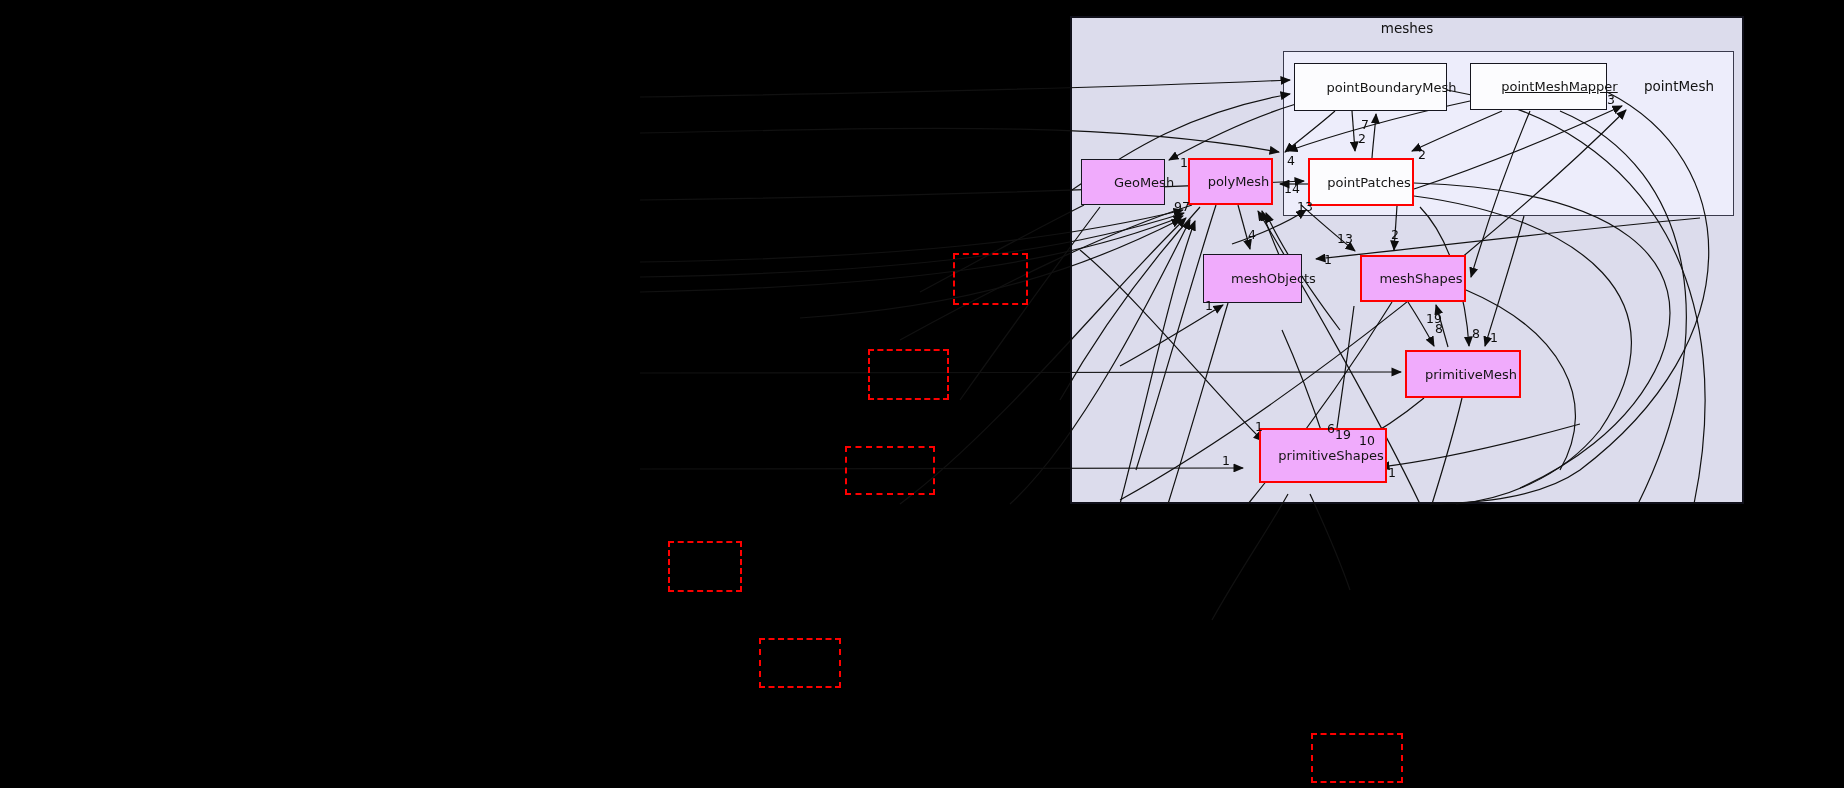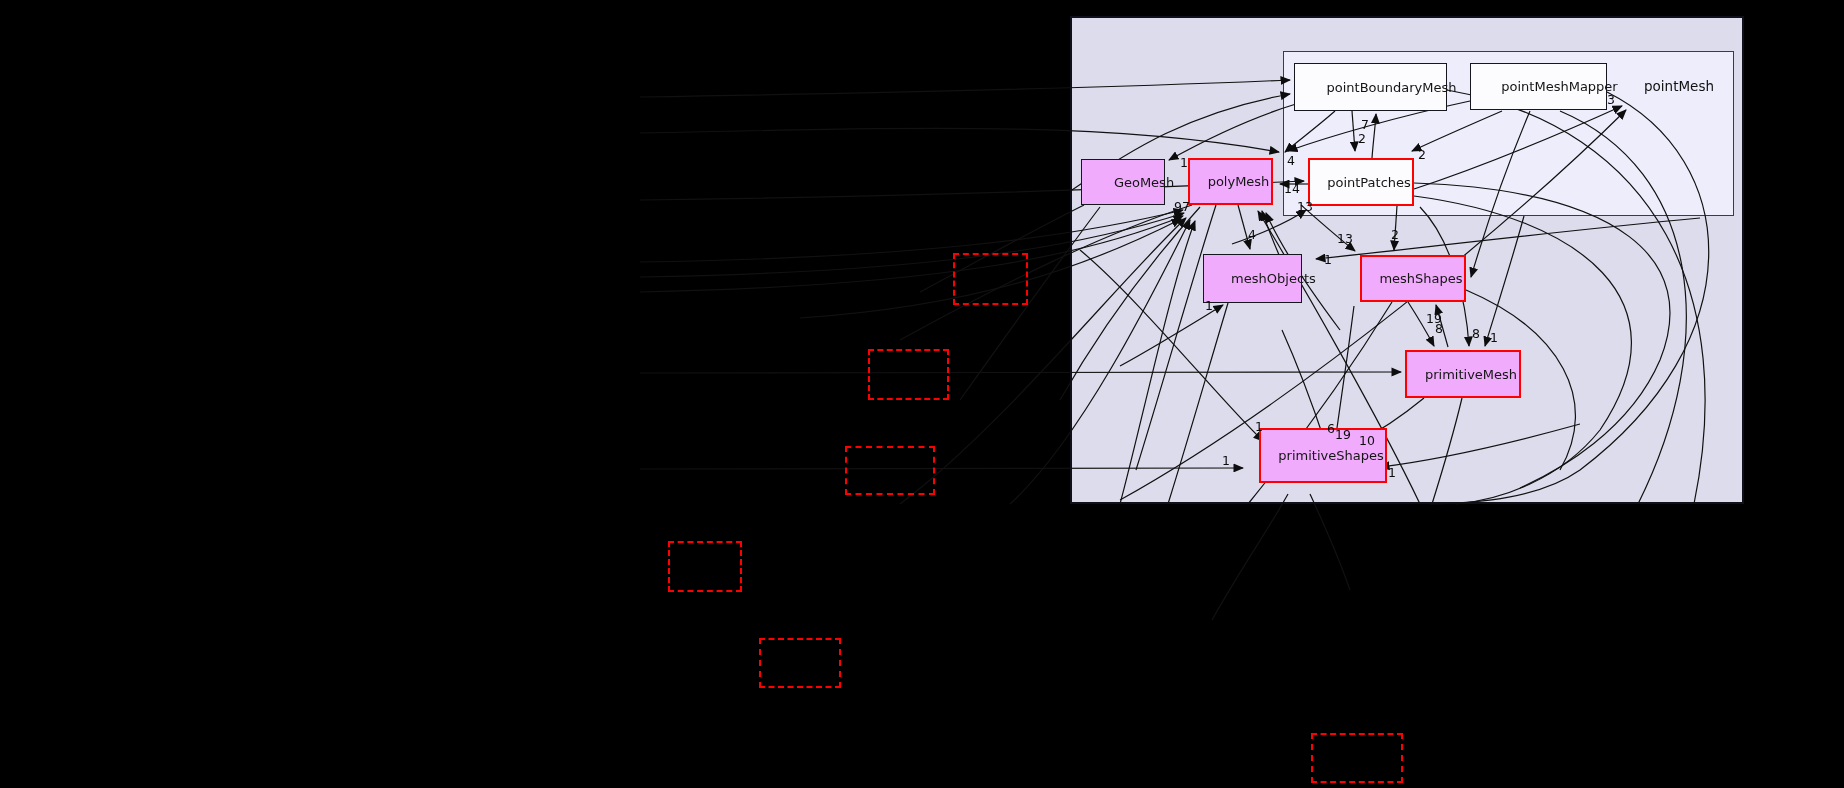--- a/index.html
+++ b/index.html
@@ -87,25 +87,26 @@
         <path d="M 1228 303 C 1208 370 1188 440 1168 504"></path>
         <path d="M 1392 302 C 1350 370 1300 440 1248 504"></path>
         <path d="M 1192 205 C 1100 235 1000 285 900 340"></path>
         <path d="M 1200 207 C 1150 262 1100 330 1060 400"></path>
         <path d="M 1216 205 C 1192 280 1164 380 1136 470"></path>
         <path d="M 1084 205 C 1030 232 976 262 920 292"></path>
         <path d="M 1100 207 C 1060 260 1010 330 960 400"></path>
       </g>
   </svg>
 
+  <div class="cluster-title" id="outer-title" style="left: 1070px; top: 20px; width: 674px; text-align: center;">meshes</div>
   <div class="cluster-title" id="inner-title" style="left: 1644px; top: 78px;">pointMesh</div>
 
   <div id="node-layer">
       <div class="node f-white b-black" style="left: 1294px; top: 63px; width: 153px; height: 48px;">pointBoundaryMesh</div>
-      <div class="node f-white b-black" style="left: 1470px; top: 63px; width: 137px; height: 47px;">pointMeshMapper</div>
+      <div class="node f-white b-black" style="left: 1470px; top: 63px; width: 137px; height: 47px; text-decoration: underline;">pointMeshMapper</div>
       <div class="node f-lav b-black" style="left: 1081px; top: 159px; width: 84px; height: 46px;">GeoMesh</div>
       <div class="node f-lav b-red" style="left: 1188px; top: 158px; width: 85px; height: 47px;">polyMesh</div>
       <div class="node f-white b-red" style="left: 1308px; top: 158px; width: 106px; height: 48px;">pointPatches</div>
       <div class="node f-lav b-black" style="left: 1203px; top: 254px; width: 99px; height: 49px;">meshObjects</div>
       <div class="node f-lav b-red" style="left: 1360px; top: 255px; width: 106px; height: 47px;">meshShapes</div>
       <div class="node f-lav b-red" style="left: 1405px; top: 350px; width: 116px; height: 48px;">primitiveMesh</div>
       <div class="node f-lav b-red" style="left: 1247px; top: 428px; width: 128px; height: 55px; margin-left: 12px;">primitiveShapes</div>
     </div>
   <div id="ext-layer">
       <div class="ext-box" style="left: 953px; top: 253px; width: 75px; height: 52px;"></div>

